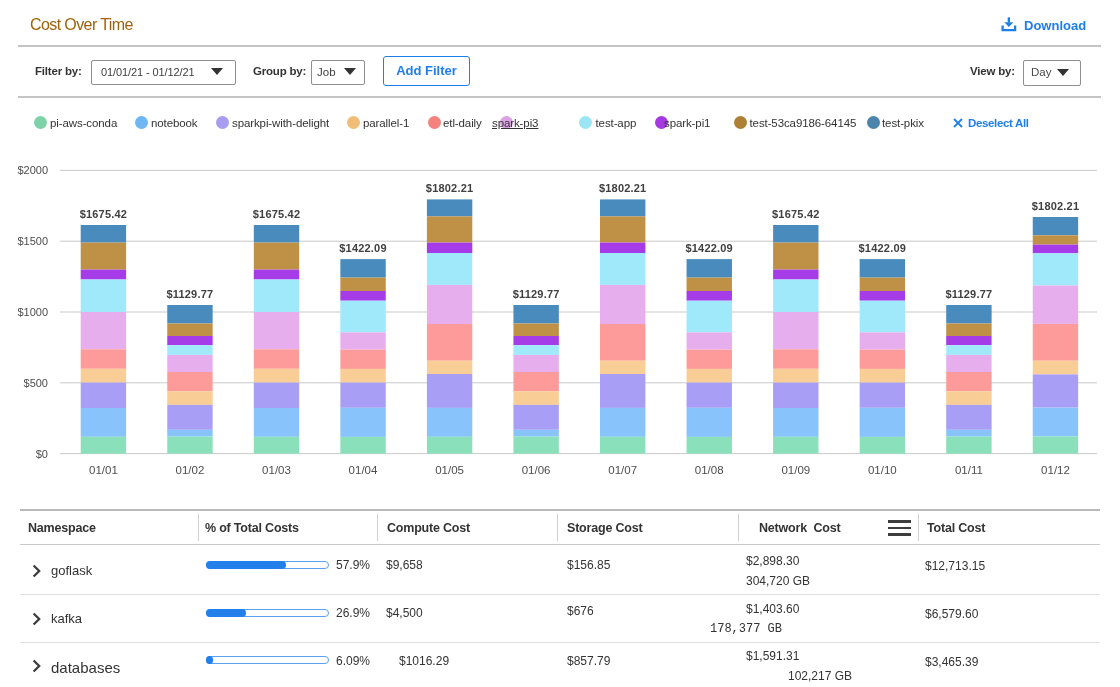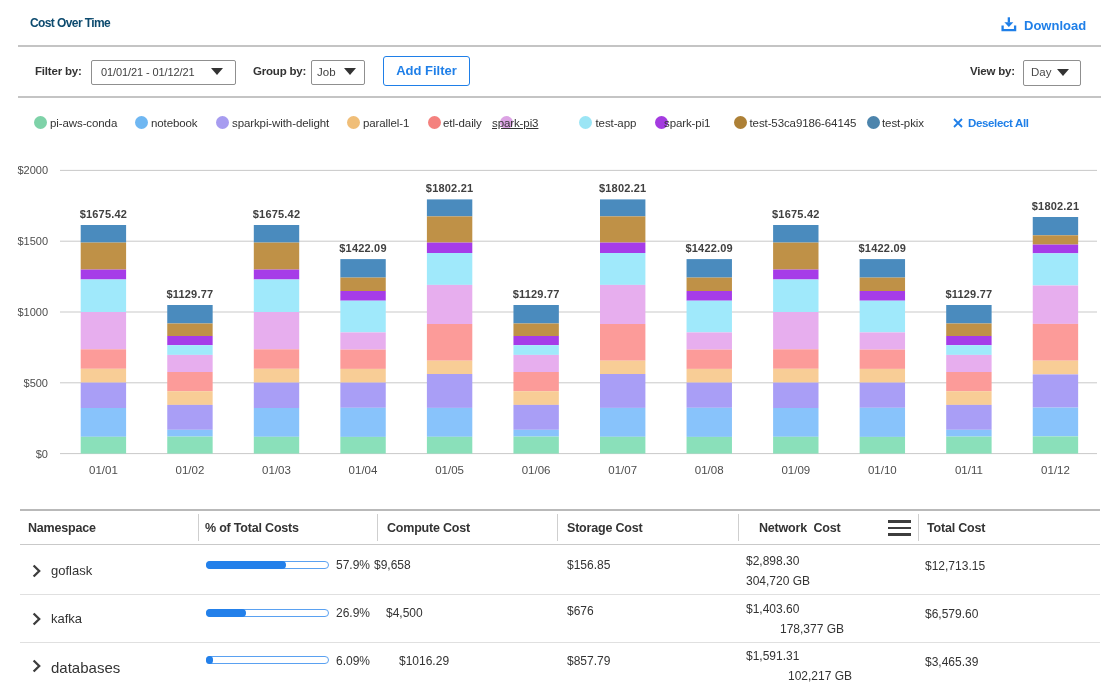--- a/index.html
+++ b/index.html
@@ -16,21 +16,21 @@
 .vsep { position:absolute; width:1px; background:#cfcfcf; top:514px; height:27px; }
 .rowsep { position:absolute; left:20px; width:1080px; height:1px; background:#e0e0e0; }
 .cell { position:absolute; font-size:12px; color:#333; }
 .track { position:absolute; width:123px; height:8px; border:1px solid #5aa1f1; border-radius:4px; background:#fff; }
 .fill { position:absolute; height:8px; border-radius:4px; background:#2380ea; }
 </style>
 </head>
 <body>
 <div id="page">
 
-  <div class="abs" style="left:30px; top:16px; font-size:12px; font-weight:bold; color:#0c4a6e; letter-spacing:-0.6px;">Cost Over Time</div>
+  <div class="abs" style="left:30px; top:16px; font-size:16px; font-weight:normal; color:#a16207; letter-spacing:-0.6px;">Cost Over Time</div>
   <svg class="abs" style="left:1001px; top:16px;" width="16" height="16" viewBox="0 0 16 16">
     <rect x="6.7" y="1.3" width="2.3" height="5.2" fill="#1f7fe8"></rect>
     <polygon points="3.4,6.2 12.3,6.2 7.85,11" fill="#1f7fe8"></polygon>
     <path d="M1.6 9.6 L1.6 14.1 L14.1 14.1 L14.1 9.6" fill="none" stroke="#1f7fe8" stroke-width="2.3"></path>
   </svg>
   <div class="abs" style="left:1024px; top:18px; font-size:13px; font-weight:bold; color:#1f7fe8;">Download</div>
   <div class="hline" style="top:45px;"></div>
 
   <div class="abs lbl" style="left:35px; top:65px;">Filter by:</div>
   <div class="sel" style="left:91px; top:60px; width:145px; height:25px;"></div>
@@ -245,38 +245,38 @@
   <div class="abs" style="left:888px; top:533px; width:23px; height:2.8px; background:#3d3d3d;"></div>
   <div class="abs" style="left:20px; top:544px; width:1080px; height:1px; background:#c9c9c9;"></div>
 
   <svg class="abs" style="left:32px; top:563.5px;" width="9" height="14" viewBox="0 0 9 14">
       <path d="M1.6 1.5 L7.2 7 L1.6 12.5" fill="none" stroke="#3d3d3d" stroke-width="2.3"></path>
     </svg>
   <div class="cell" style="left:51px; top:563px; font-size:13px;">goflask</div>
   <div class="track" style="left:206px; top:560.5px;"></div>
   <div class="fill" style="left:206px; top:560.5px; width:80px;"></div>
   <div class="cell" style="left:330px; top:558px; width:40px; text-align:right;">57.9%</div>
-  <div class="cell" style="left:374px; top:558px;">$9,658</div>
+  <div class="cell" style="left:386px; top:558px;">$9,658</div>
   <div class="cell" style="left:567px; top:558px;">$156.85</div>
   <div class="cell" style="left:746px; top:554px;">$2,898.30</div>
   <div class="cell" style="left:746px; top:573.5px;">304,720 GB</div>
   <div class="cell" style="left:925px; top:559px;">$12,713.15</div>
   <div class="rowsep" style="top:593.5px;"></div>
 
   <svg class="abs" style="left:32px; top:611.5px;" width="9" height="14" viewBox="0 0 9 14">
       <path d="M1.6 1.5 L7.2 7 L1.6 12.5" fill="none" stroke="#3d3d3d" stroke-width="2.3"></path>
     </svg>
   <div class="cell" style="left:51px; top:611px; font-size:13px;">kafka</div>
   <div class="track" style="left:206px; top:608.5px;"></div>
   <div class="fill" style="left:206px; top:608.5px; width:40px;"></div>
   <div class="cell" style="left:330px; top:606px; width:40px; text-align:right;">26.9%</div>
   <div class="cell" style="left:386px; top:606px;">$4,500</div>
   <div class="cell" style="left:567px; top:604px;">$676</div>
   <div class="cell" style="left:746px; top:602px;">$1,403.60</div>
-  <div class="cell" style="left:780px; top:621.5px;">178,377 GB</div>
+  <div class="cell" style="left:710px; top:621.5px;font-family:Liberation Mono, monospace;">178,377 GB</div>
   <div class="cell" style="left:925px; top:607px;">$6,579.60</div>
   <div class="rowsep" style="top:641.5px;"></div>
 
   <svg class="abs" style="left:32px; top:659px;" width="9" height="14" viewBox="0 0 9 14">
       <path d="M1.6 1.5 L7.2 7 L1.6 12.5" fill="none" stroke="#3d3d3d" stroke-width="2.3"></path>
     </svg>
   <div class="cell" style="left:51px; top:658.5px; font-size:15px;">databases</div>
   <div class="track" style="left:206px; top:656px;"></div>
   <div class="fill" style="left:206px; top:656px; width:7px;"></div>
   <div class="cell" style="left:330px; top:653.5px; width:40px; text-align:right;">6.09%</div>

